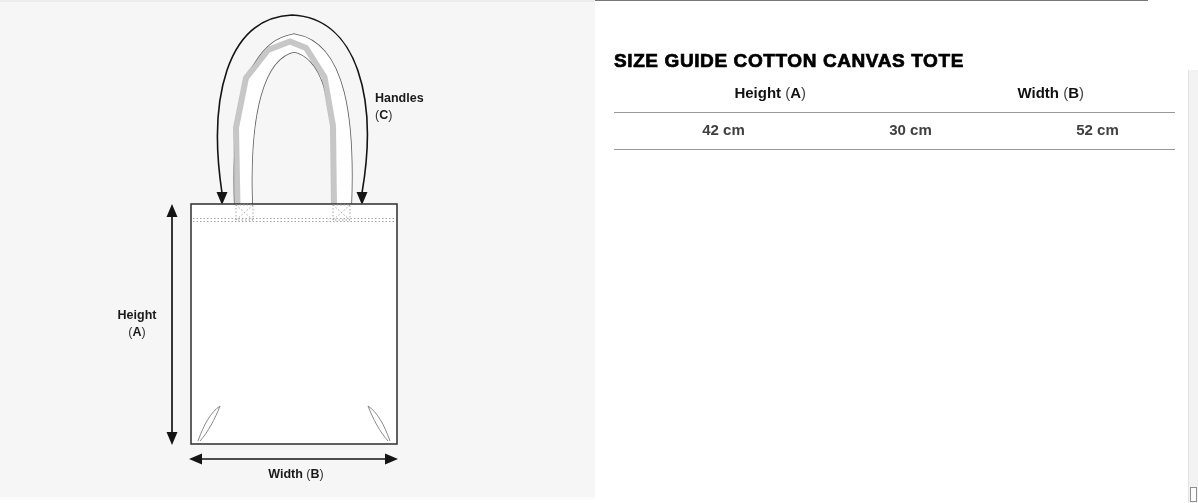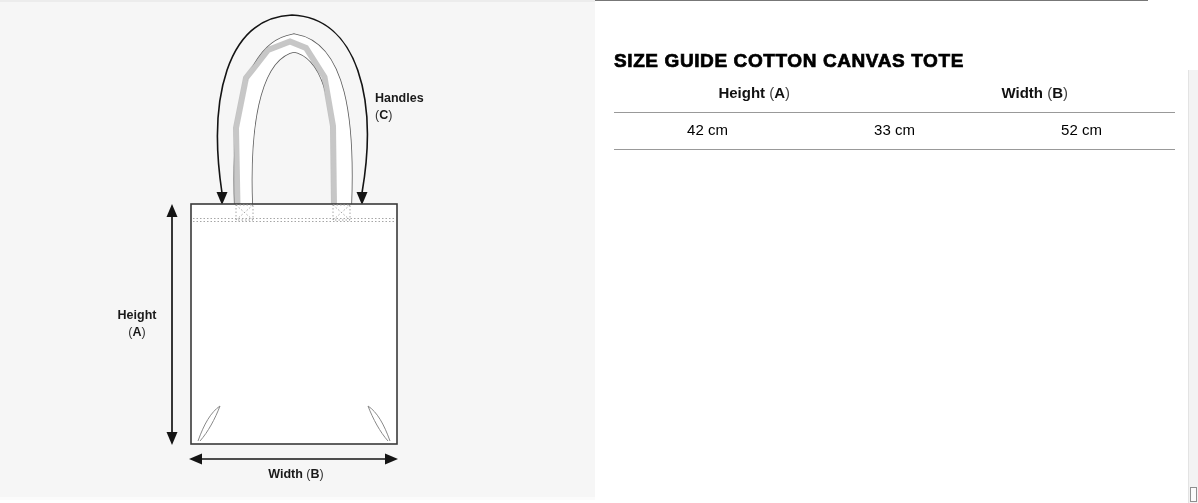--- a/index.html
+++ b/index.html
@@ -23,27 +23,27 @@
   .lbl-width{left:194px;top:466px;width:204px;text-align:center;}
   
   .right-panel{position:absolute;left:595px;top:0;width:603px;height:501px;background:#ffffff;}
   .size-guide{position:absolute;left:19px;top:0;width:561px;}
   .sg-title{
     position:absolute;left:0;top:50px;white-space:nowrap;
     font-size:19px;font-weight:900;letter-spacing:.6px;color:#000;
     -webkit-text-stroke:.7px #000;
   }
   .sg-header-row,.sg-value-row{
-    position:absolute;left:0;width:561px;display:flex;
+    position:absolute;left:16px;width:561px;display:flex;
   }
   .sg-header-row{top:84px;}
   .sg-value-row{top:121px;}
   .sg-cell{flex:1;text-align:center;font-size:15px;line-height:18px;}
   .sg-header-row .sg-cell{font-weight:bold;color:#111;}
-  .sg-value-row .sg-cell{font-weight:400;color:#000000;}
+  .sg-value-row .sg-cell{font-weight:700;color:#404040;}
   .sg-cell .paren{font-weight:400;color:#444;}
   .sg-cell .ref-letter{font-weight:bold;color:#111;}
   .sg-rule{position:absolute;left:0;width:561px;height:0;border-top:1px solid #999;}
   .sg-rule-1{top:112px;}
   .sg-rule-2{top:149px;}
   
   .scrollbar-track{
     position:absolute;right:0;top:70px;width:10px;height:433px;
     background:#f3f3f3;border-left:1px solid #e3e3e3;box-sizing:border-box;
   }
@@ -132,21 +132,21 @@
       </div>
       <div class="sg-cell">
         <span>Width</span>&nbsp;<span class="paren">(</span><span class="ref-letter">B</span><span class="paren">)</span>
       </div>
     </div>
 
     <div class="sg-rule sg-rule-1"></div>
 
     <div class="sg-value-row">
       <div class="sg-cell">42 cm</div>
-      <div class="sg-cell">33 cm</div>
+      <div class="sg-cell">30 cm</div>
       <div class="sg-cell">52 cm</div>
     </div>
 
     <div class="sg-rule sg-rule-2"></div>
   </div>
 </div>
 
 <div class="top-hairline-left"></div>
 <div class="top-hairline-right"></div>
 

